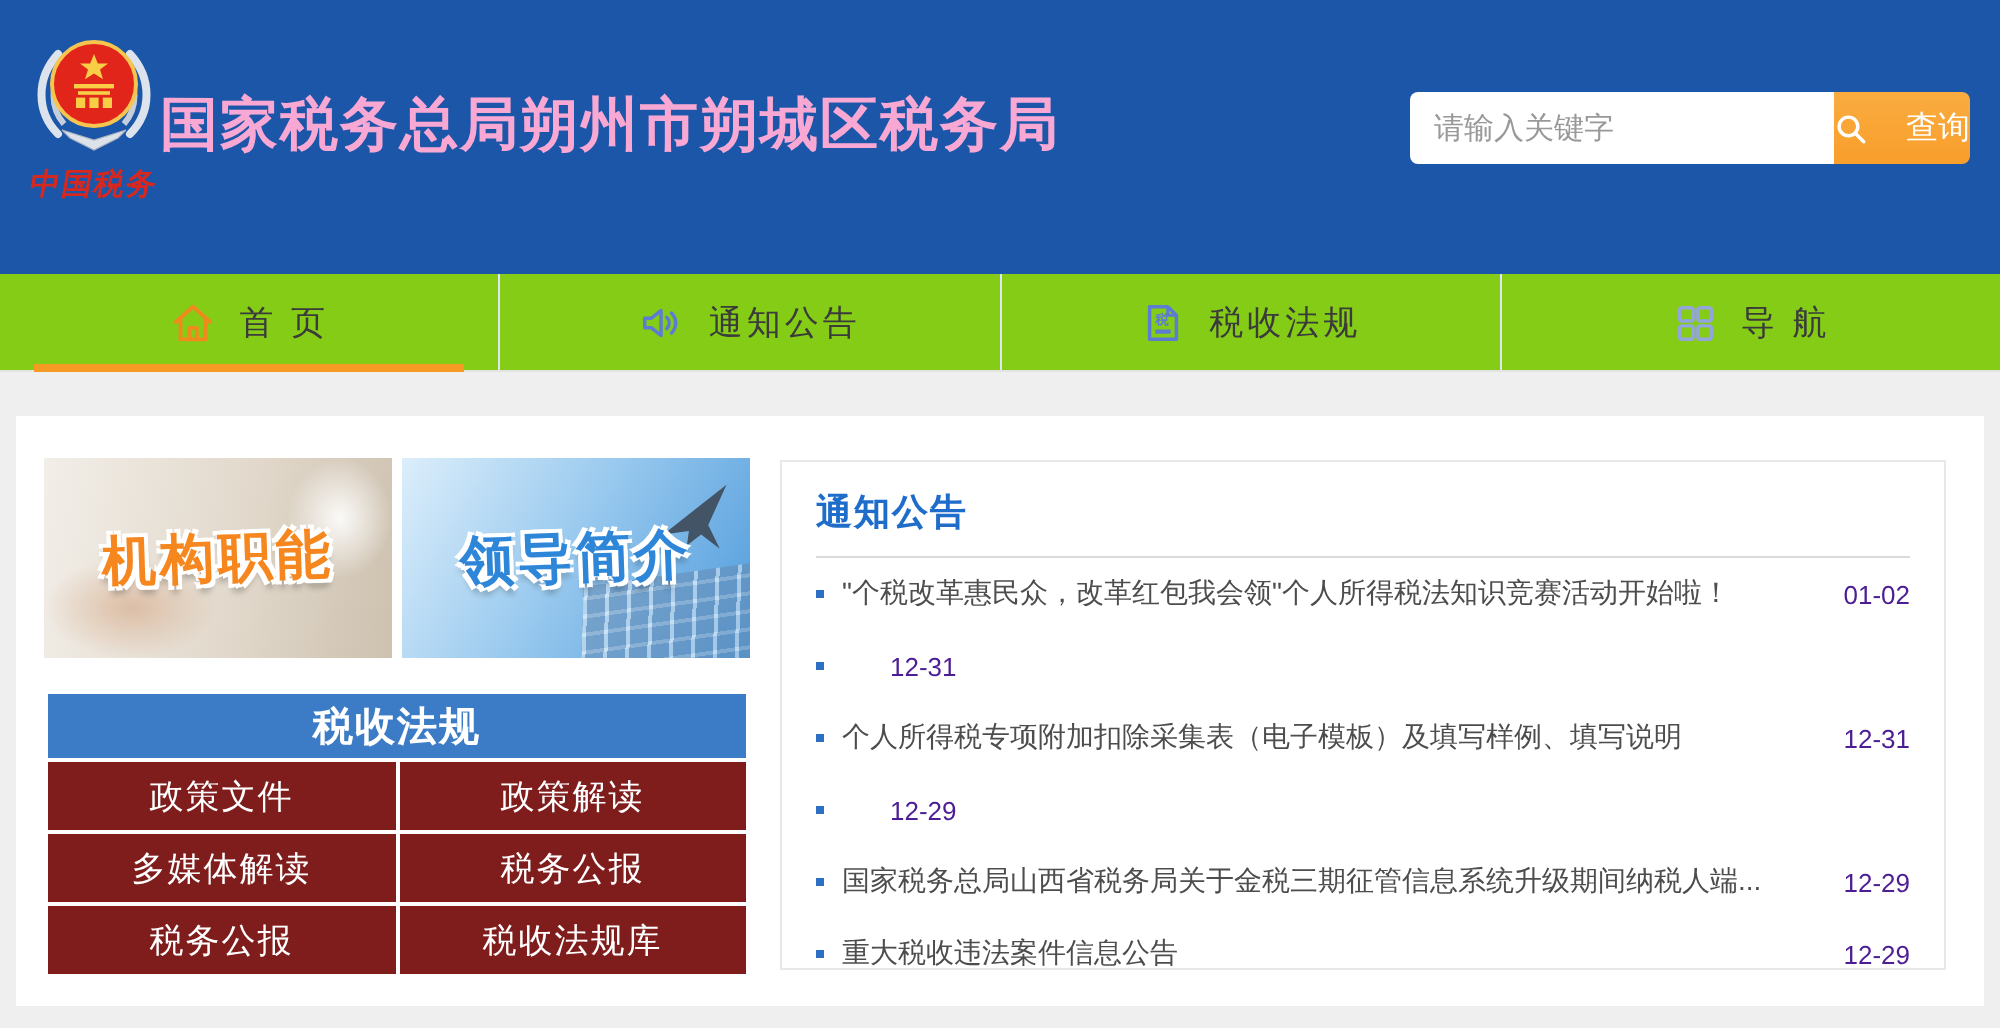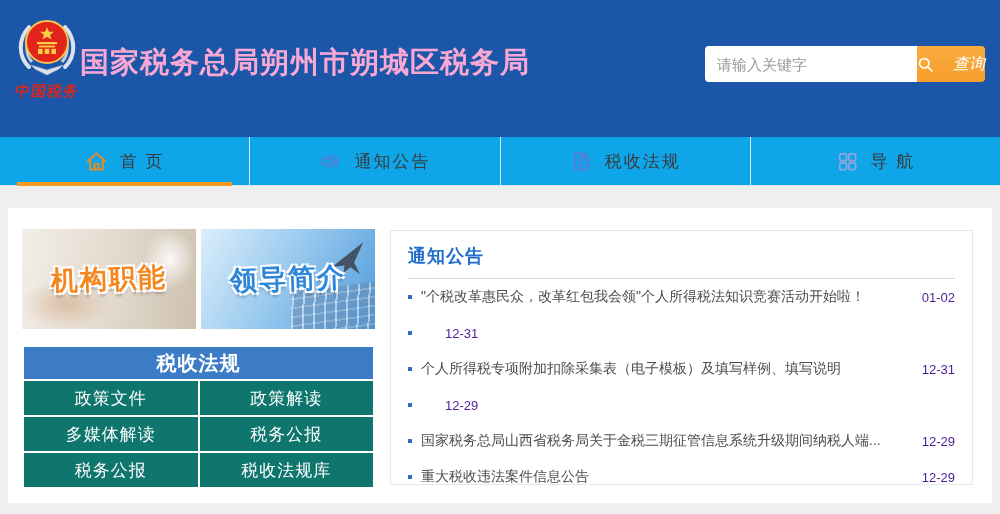--- a/index.html
+++ b/index.html
@@ -30,26 +30,25 @@
     border-radius:4px 0 0 4px; padding:16px 12px; font-size:15px; color:#333;
     font-family:"Liberation Sans", sans-serif;
   }
   .search-input::placeholder { color:#999; }
   .search-button {
     width:68px; height:36px; border:none; cursor:pointer;
     background:linear-gradient(180deg,#FAAC40,#F89E2B);
     border-radius:0 4px 4px 0; color:#fff; font-size:16px;
     display:flex; align-items:center; justify-content:center; gap:19px;
     font-family:"Liberation Sans", sans-serif;
-    font-style:italic;
   }
 
   
   .main-nav {
-    height:49px; background:#0ea5e9; display:flex;
+    height:49px; background:#84cc16; display:flex;
     border-bottom:1px solid #E4E4E4;
   }
   .nav-tab {
     flex:1; display:flex; align-items:center; justify-content:center; gap:12px;
     font-size:17px; color:#3B3B3B; letter-spacing:2px; cursor:pointer; position:relative;
   }
   .nav-tab + .nav-tab { border-left:1px solid #DEE7F3; }
   .nav-tab.active::after {
     content:""; position:absolute; left:7%; right:7%; bottom:-1px; height:4px; background:#F59A23;
   }
@@ -90,21 +89,21 @@
       repeating-linear-gradient(90deg, rgba(255,255,255,.55) 0 2px, rgba(90,125,165,.45) 2px 11px),
       repeating-linear-gradient(0deg, rgba(255,255,255,.55) 0 2px, rgba(120,160,200,.45) 2px 9px);
   }
 
   .law-table { margin-top:16px; width:353px; border-collapse:collapse; table-layout:fixed; }
   .law-table th {
     background:#3C7CC6; color:#fff; font-size:20px; font-weight:bold;
     height:34px; border:2px solid #FFFFFF; letter-spacing:1px;
   }
   .law-table td {
-    background:#0f766e; color:#fff; font-size:17px; text-align:center;
+    background:#7f1d1d; color:#fff; font-size:17px; text-align:center;
     height:36px; border:2px solid #FFFFFF; cursor:pointer; letter-spacing:1px;
   }
 
   
   .notice-panel {
     position:absolute; left:382px; top:22px; width:583px; height:255px;
     background:#fff; border:1px solid #E8E8E8; padding:0 17px;
   }
   .notice-title { margin-top:13px; font-size:18px; font-weight:bold; color:#1F6DCB; letter-spacing:1px; }
   .notice-divider { height:1px; background:#DADADA; margin-top:10px; }

